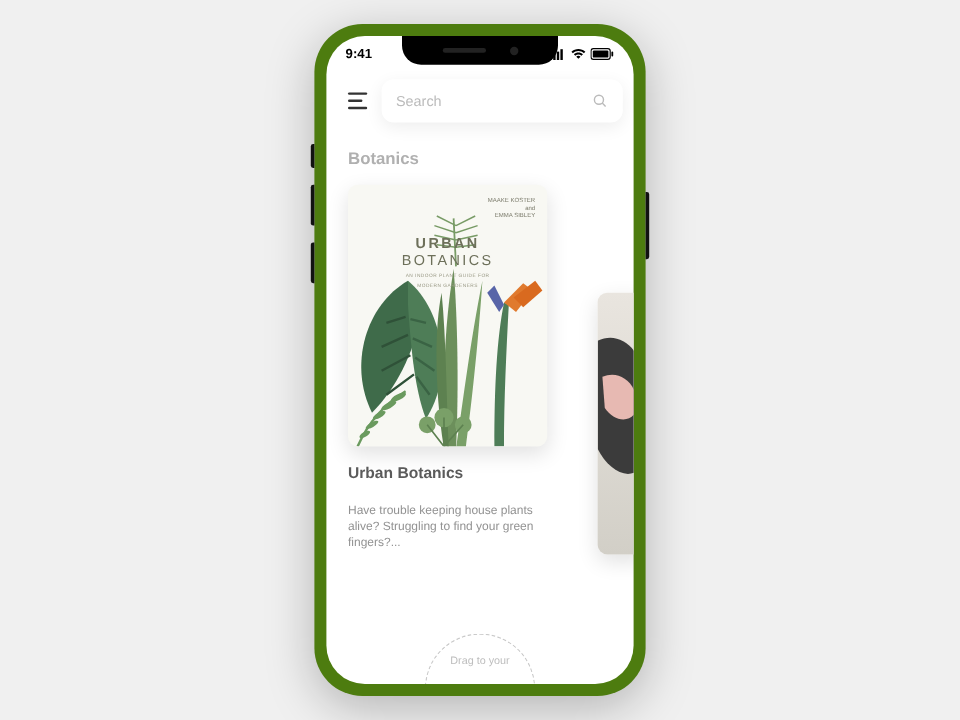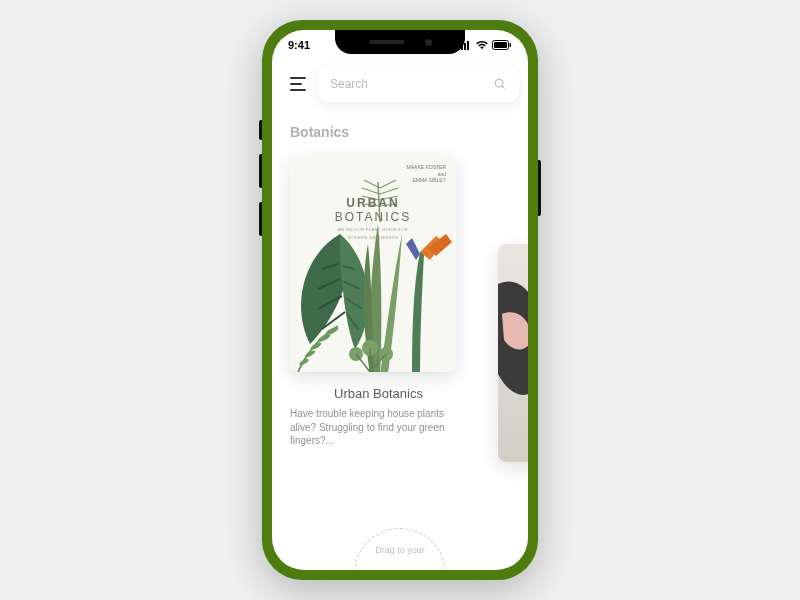--- a/index.html
+++ b/index.html
@@ -182,26 +182,25 @@
     text-align: center;
     z-index: 3;
   }
   .cover .title-block .l1 { font-size: 12px; letter-spacing: 2px; color: #6d705a; font-weight: 700; }
   .cover .title-block .l2 { font-size: 12px; letter-spacing: 2px; color: #6d705a; font-weight: 500; }
   .cover .title-block .sub { font-size: 4px; letter-spacing: 0.4px; color: #9a9a86; margin-top: 3px; line-height:1.3; }
   .plants { position: absolute; inset: 0; }
   .card-title {
     margin-top: 14px;
     font-size: 13px;
-    font-weight: 400;
+    font-weight: 700;
     color: #5b5b5b;
-    margin-left: 44px;
   }
   .card-desc {
-    margin-top: 6px;
+    margin-top: 18px;
     font-size: 10px;
     color: #929292;
     line-height: 1.35;
     max-width: 190px;
   }
   .drag-ring {
     position: absolute;
     bottom: -44px;
     left: 50%;
     transform: translateX(-50%);

